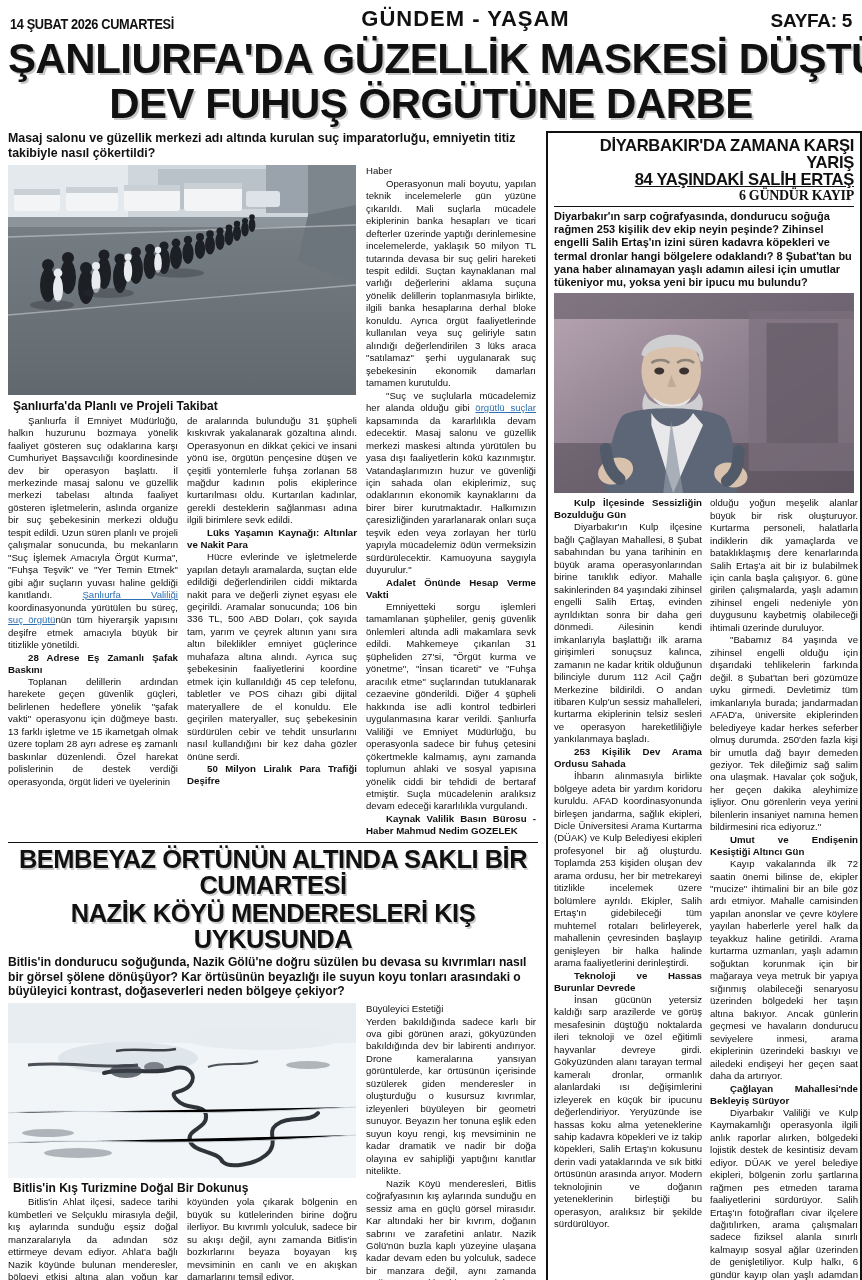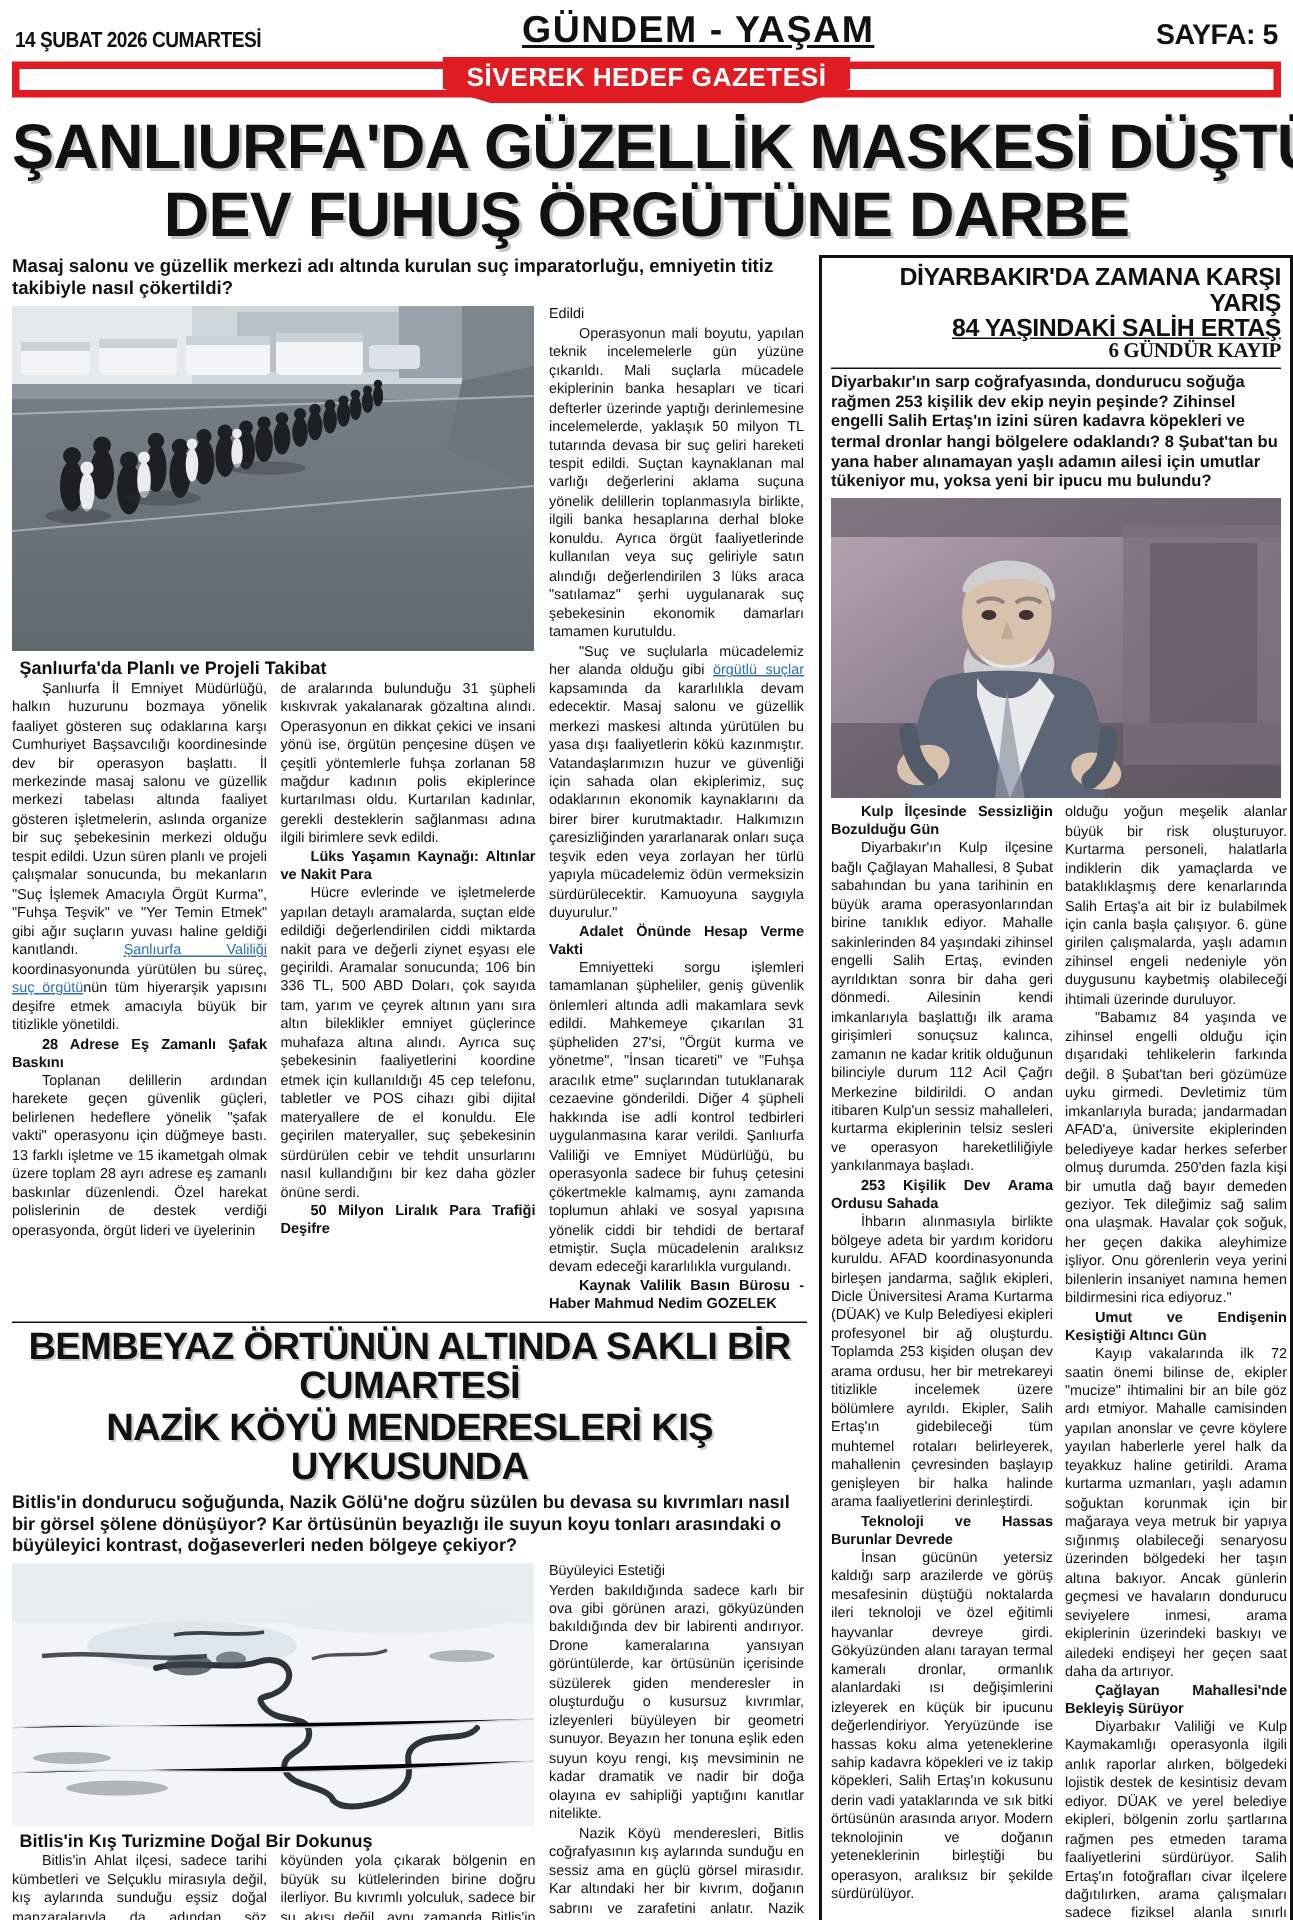--- a/index.html
+++ b/index.html
@@ -23,24 +23,23 @@
   .masthead{
     display:flex;align-items:flex-end;justify-content:space-between;
     padding:2px 2px 2px 2px;
   }
   .mh-date{
     font-size:14.5px;font-weight:700;letter-spacing:-0.4px;
     transform:scaleX(.88);transform-origin:left bottom;
     white-space:nowrap;
   }
   .mh-section{
-    font-size:25px;font-weight:700;letter-spacing:1px;
+    font-size:22px;font-weight:700;letter-spacing:1px;
     white-space:nowrap;
     margin-left:-36px;
-    text-decoration:underline;
   }
   .mh-page{
     font-size:19px;font-weight:700;letter-spacing:-0.3px;
     white-space:nowrap;
   }
 
   
   .ribbon-wrap{
     position:relative;
     height:34px;
@@ -168,24 +167,20 @@
 <body>
 
 <div class="page">
 
   <div class="masthead">
     <div class="mh-date">14 ŞUBAT 2026 CUMARTESİ</div>
     <div class="mh-section">GÜNDEM - YAŞAM</div>
     <div class="mh-page">SAYFA: 5</div>
   </div>
 
-  <div class="ribbon-wrap">
-    <div class="ribbon-bar"></div>
-    <div class="ribbon-badge">SİVEREK HEDEF GAZETESİ</div>
-  </div>
 
   <div class="main-head">
     <div class="l1">ŞANLIURFA'DA GÜZELLİK MASKESİ DÜŞTÜ</div>
     <div class="l2">DEV FUHUŞ ÖRGÜTÜNE DARBE</div>
   </div>
 
   <div class="body-grid">
 
     <div class="left-block">
 
@@ -297,21 +292,21 @@
                 <p class="sub">Lüks Yaşamın Kaynağı: Altınlar ve Nakit Para</p>
                 <p>Hücre evlerinde ve işletmelerde yapılan detaylı aramalarda, suçtan elde edildiği değerlendirilen ciddi miktarda nakit para ve değerli ziynet eşyası ele geçirildi. Aramalar sonucunda; 106 bin 336 TL, 500 ABD Doları, çok sayıda tam, yarım ve çeyrek altının yanı sıra altın bileklikler emniyet güçlerince muhafaza altına alındı. Ayrıca suç şebekesinin faaliyetlerini koordine etmek için kullanıldığı 45 cep telefonu, tabletler ve POS cihazı gibi dijital materyallere de el konuldu. Ele geçirilen materyaller, suç şebekesinin sürdürülen cebir ve tehdit unsurlarını nasıl kullandığını bir kez daha gözler önüne serdi.</p>
                 <p class="sub">50 Milyon Liralık Para Trafiği Deşifre</p>
               </div>
             </div>
           </div>
         </div>
 
         <div class="col">
           <div class="artbody">
-            <p class="noind">Edildi</p>
+            <p class="noind">Haber</p>
             <p>Operasyonun mali boyutu, yapılan teknik incelemelerle gün yüzüne çıkarıldı. Mali suçlarla mücadele ekiplerinin banka hesapları ve ticari defterler üzerinde yaptığı derinlemesine incelemelerde, yaklaşık 50 milyon TL tutarında devasa bir suç geliri hareketi tespit edildi. Suçtan kaynaklanan mal varlığı değerlerini aklama suçuna yönelik delillerin toplanmasıyla birlikte, ilgili banka hesaplarına derhal bloke konuldu. Ayrıca örgüt faaliyetlerinde kullanılan veya suç geliriyle satın alındığı değerlendirilen 3 lüks araca "satılamaz" şerhi uygulanarak suç şebekesinin ekonomik damarları tamamen kurutuldu.</p>
             <p><span>"Suç ve suçlularla mücadelemiz her alanda olduğu gibi </span><span class="lnk">örgütlü suçlar</span><span> kapsamında da kararlılıkla devam edecektir. Masaj salonu ve güzellik merkezi maskesi altında yürütülen bu yasa dışı faaliyetlerin kökü kazınmıştır. Vatandaşlarımızın huzur ve güvenliği için sahada olan ekiplerimiz, suç odaklarının ekonomik kaynaklarını da birer birer kurutmaktadır. Halkımızın çaresizliğinden yararlanarak onları suça teşvik eden veya zorlayan her türlü yapıyla mücadelemiz ödün vermeksizin sürdürülecektir. Kamuoyuna saygıyla duyurulur."</span></p>
             <p class="sub">Adalet Önünde Hesap Verme Vakti</p>
             <p>Emniyetteki sorgu işlemleri tamamlanan şüpheliler, geniş güvenlik önlemleri altında adli makamlara sevk edildi. Mahkemeye çıkarılan 31 şüpheliden 27'si, "Örgüt kurma ve yönetme", "İnsan ticareti" ve "Fuhşa aracılık etme" suçlarından tutuklanarak cezaevine gönderildi. Diğer 4 şüpheli hakkında ise adli kontrol tedbirleri uygulanmasına karar verildi. Şanlıurfa Valiliği ve Emniyet Müdürlüğü, bu operasyonla sadece bir fuhuş çetesini çökertmekle kalmamış, aynı zamanda toplumun ahlaki ve sosyal yapısına yönelik ciddi bir tehdidi de bertaraf etmiştir. Suçla mücadelenin aralıksız devam edeceği kararlılıkla vurgulandı.</p>
             <p class="sub">Kaynak Valilik Basın Bürosu - Haber Mahmud Nedim GOZELEK</p>
           </div>
         </div>
 
       </div>
 

